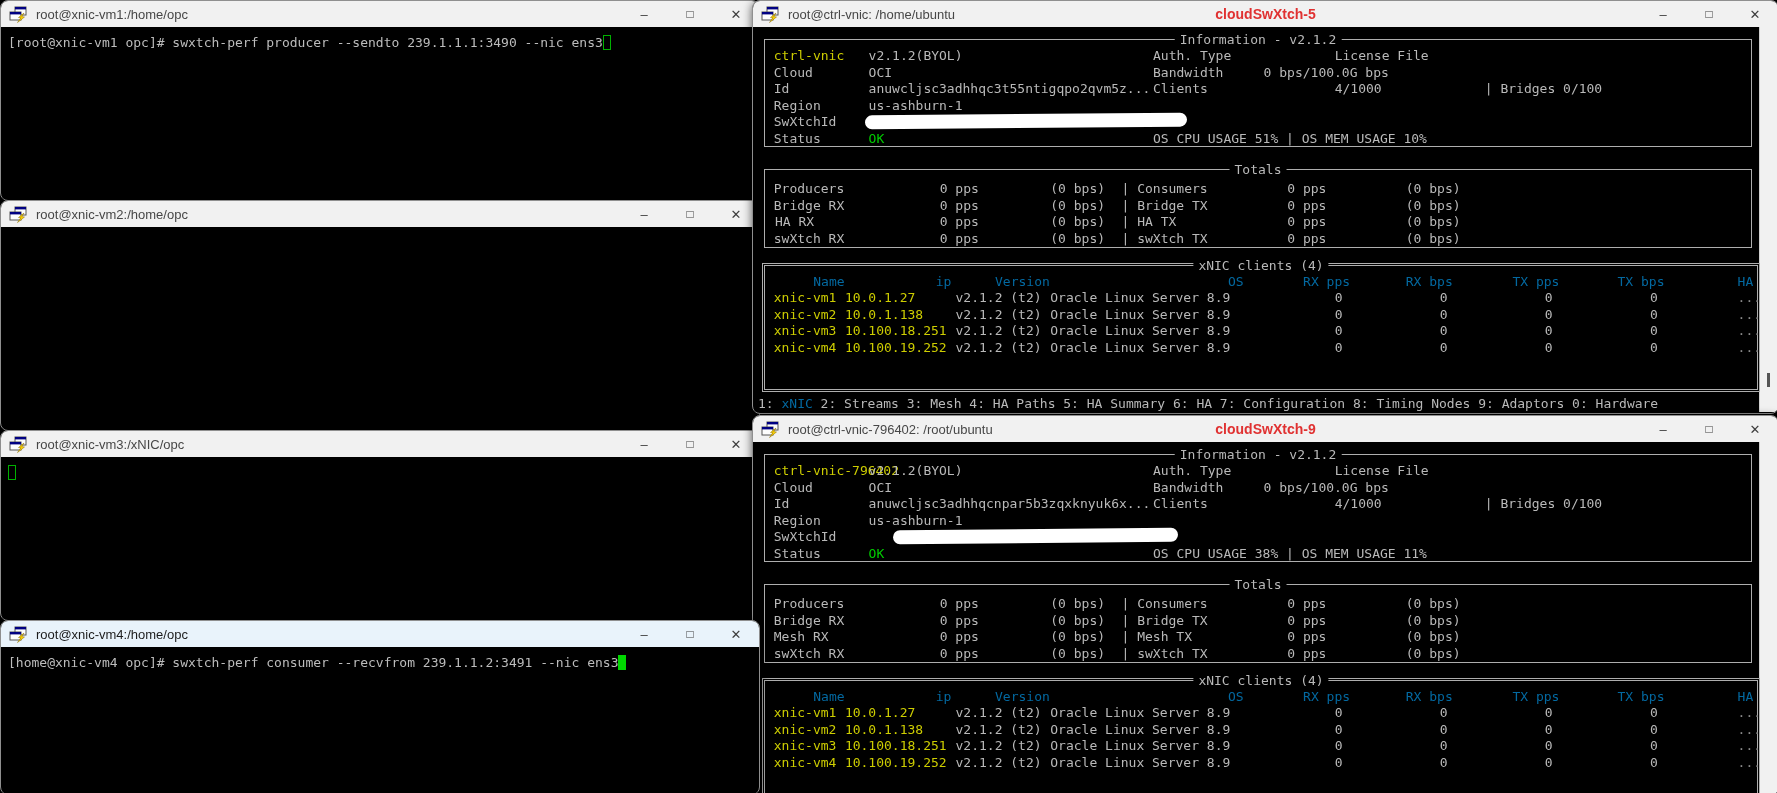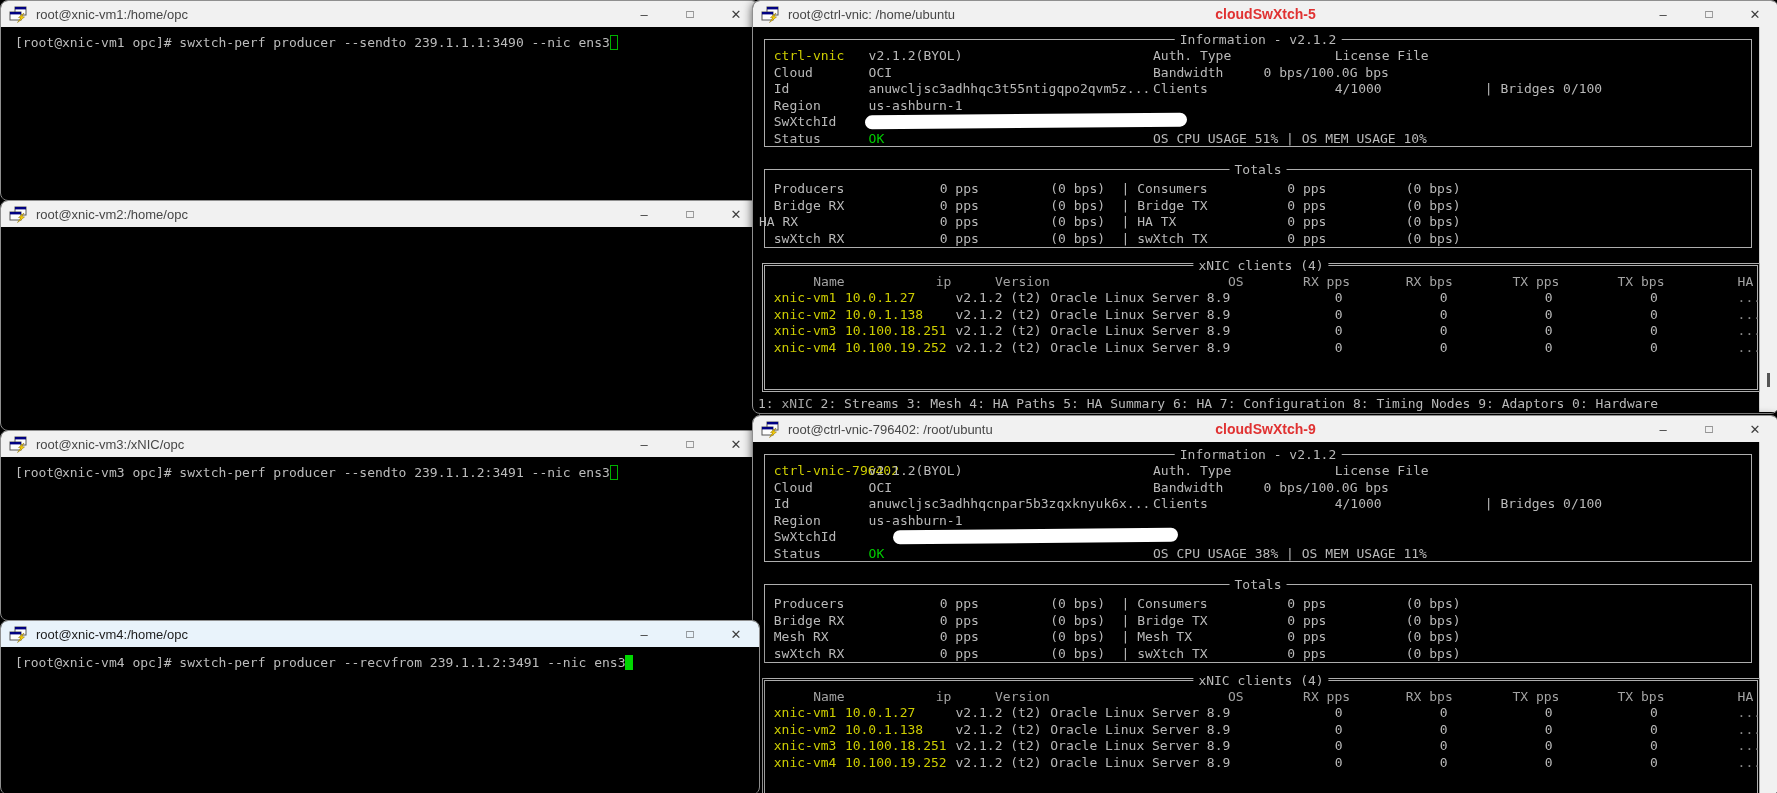--- a/index.html
+++ b/index.html
@@ -11,27 +11,27 @@
   .titlebar{height:26px;background:#f1f1f1;display:flex;align-items:center;position:relative}
   .win.active .titlebar{background:#e9f3fb}
   .tb-icon{width:19px;height:17px;margin-left:8px;display:flex;align-items:center;flex:0 0 auto}
   .tb-title{margin-left:8px;font-size:13px;color:#474747;white-space:nowrap}
   .win.active .tb-title{color:#1c1c1c}
   .tb-overlay{position:absolute;left:50%;transform:translateX(-50%);font-size:14px;font-weight:bold;white-space:nowrap}
   .tb-controls{position:absolute;right:0;top:0;height:100%;display:flex}
   .tb-btn{width:46px;height:100%;display:flex;align-items:center;justify-content:center;font-size:13px;color:#3d3d3d}
   .tb-btn.max{font-size:12px}
   .term{position:absolute;left:1px;right:1px;top:26px;bottom:1px;background:#000;overflow:hidden}
-  .cmdline{padding:8px 0 0 13px;font:13px "DejaVu Sans Mono",monospace;color:#bcbcbc;white-space:pre}
+  .cmdline{padding:8px 0 0 6px;font:13px "DejaVu Sans Mono",monospace;color:#bcbcbc;white-space:pre}
   .cursor{display:inline-block;width:8px;height:15px;border:1px solid #00b000;box-sizing:border-box;vertical-align:text-bottom}
   .cursor.solid{background:#00d800;border-color:#00d800}
   .rcontent{position:absolute;left:1px;right:1px;top:26px;bottom:1px;background:#000;overflow:hidden}
   .tseg{position:absolute;white-space:pre;font:13px "DejaVu Sans Mono",monospace;color:#b9b9b9;line-height:14px}
   .c-y{color:#cdcd00}
-  .c-t{color:#a3a3a3}
+  .c-t{color:#0369a1}
   .c-g{color:#00cd00}
   .c-gr{color:#8a8a8a}
   .tbox{position:absolute;left:10px;width:986px;border:1px solid #aeaeae}
   .tbox.dbl{left:8px;width:992px;border:3px double #aeaeae}
   .tbox-h{position:absolute;top:-8px;left:50%;transform:translateX(-50%);background:#000;padding:0 5px;font:13px "DejaVu Sans Mono",monospace;color:#b9b9b9;white-space:pre}
   .vscroll{position:absolute;top:0;bottom:0;right:0;width:17px;background:#f1f1f1;border-left:1px solid #cfcfcf}
   .vthumb{position:absolute;left:7px;width:3px;height:14px;background:#555}
   .redact{position:absolute;height:14px;background:#fff;border-radius:8px;transform:rotate(-.5deg)}
 </style>
 </head>
@@ -92,21 +92,21 @@
         </svg>
       </span>
     <span class="tb-title">root@xnic-vm3:/xNIC/opc</span>
     <span class="tb-controls">
       <span class="tb-btn">–</span>
       <span class="tb-btn max">□</span>
       <span class="tb-btn">✕</span>
     </span>
   </div>
   <div class="term">
-    <div class="cmdline"><span>[root@xnic-vm3 opc]# swxtch-perf producer --sendto 239.1.1.2:3491 --nic ens3</span><span class="cursor"></span></div>
+    <div class="cmdline"><span class="cursor"></span></div>
   </div>
 </div>
 
 <div class="win lw active" id="lw3" style="left:0;top:620px;width:758px;height:173px">
   <div class="titlebar">
     <span class="tb-icon">
         <svg viewBox="0 0 19 17" width="19" height="17">
           <rect x="6" y="1" width="11" height="8" fill="#fdfdfd" stroke="#555" stroke-width="1"></rect>
           <rect x="6" y="1" width="11" height="2.4" fill="#000082"></rect>
           <rect x="1" y="6" width="11" height="8" fill="#fdfdfd" stroke="#555" stroke-width="1"></rect>
@@ -115,21 +115,21 @@
         </svg>
       </span>
     <span class="tb-title">root@xnic-vm4:/home/opc</span>
     <span class="tb-controls">
       <span class="tb-btn">–</span>
       <span class="tb-btn max">□</span>
       <span class="tb-btn">✕</span>
     </span>
   </div>
   <div class="term">
-    <div class="cmdline"><span>[root@xnic-vm4 opc]# swxtch-perf producer --recvfrom 239.1.1.2:3491 --nic ens3</span><span class="cursor solid"></span></div>
+    <div class="cmdline"><span>[home@xnic-vm4 opc]# swxtch-perf consumer --recvfrom 239.1.1.2:3491 --nic ens3</span><span class="cursor solid"></span></div>
   </div>
 </div>
 
 <div class="win rw" id="rw0" style="left:752px;top:0;width:1025px;height:412px">
   <div class="titlebar">
     <span class="tb-icon">
         <svg viewBox="0 0 19 17" width="19" height="17">
           <rect x="6" y="1" width="11" height="8" fill="#fdfdfd" stroke="#555" stroke-width="1"></rect>
           <rect x="6" y="1" width="11" height="2.4" fill="#000082"></rect>
           <rect x="1" y="6" width="11" height="8" fill="#fdfdfd" stroke="#555" stroke-width="1"></rect>
@@ -182,21 +182,21 @@
       <span class="tseg" style="left: 383.2px; top: 155px;">Consumers</span>
       <span class="tseg" style="left: 533.3px; top: 155px;">0 pps</span>
       <span class="tseg" style="left: 651.8px; top: 155px;">(0 bps)</span>
       <span class="tseg" style="left: 19.8px; top: 171.5px;">Bridge RX</span>
       <span class="tseg" style="left: 185.7px; top: 171.5px;">0 pps</span>
       <span class="tseg" style="left: 296.3px; top: 171.5px;">(0 bps)</span>
       <span class="tseg" style="left: 367.4px; top: 171.5px;">|</span>
       <span class="tseg" style="left: 383.2px; top: 171.5px;">Bridge TX</span>
       <span class="tseg" style="left: 533.3px; top: 171.5px;">0 pps</span>
       <span class="tseg" style="left: 651.8px; top: 171.5px;">(0 bps)</span>
-      <span class="tseg" style="left: 5px; top: 188px;">HA RX</span>
+      <span class="tseg" style="left: 21px; top: 188px;">HA RX</span>
       <span class="tseg" style="left: 185.7px; top: 188px;">0 pps</span>
       <span class="tseg" style="left: 296.3px; top: 188px;">(0 bps)</span>
       <span class="tseg" style="left: 367.4px; top: 188px;">|</span>
       <span class="tseg" style="left: 383.2px; top: 188px;">HA TX</span>
       <span class="tseg" style="left: 533.3px; top: 188px;">0 pps</span>
       <span class="tseg" style="left: 651.8px; top: 188px;">(0 bps)</span>
       <span class="tseg" style="left: 19.8px; top: 204.5px;">swXtch RX</span>
       <span class="tseg" style="left: 185.7px; top: 204.5px;">0 pps</span>
       <span class="tseg" style="left: 296.3px; top: 204.5px;">(0 bps)</span>
       <span class="tseg" style="left: 367.4px; top: 204.5px;">|</span>

